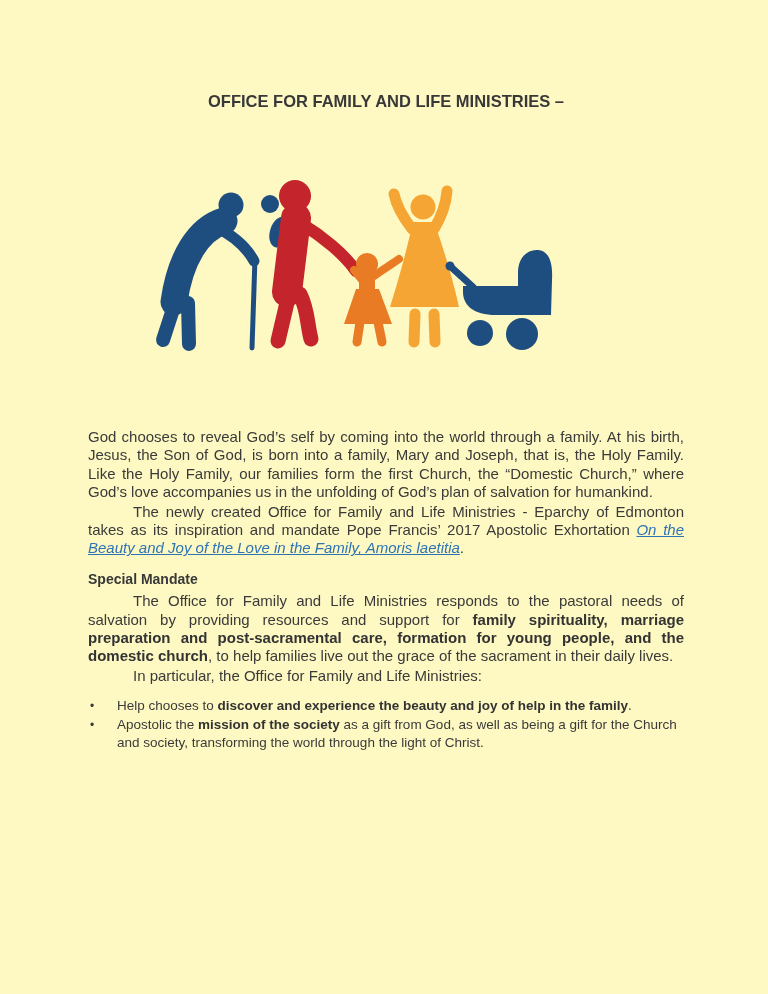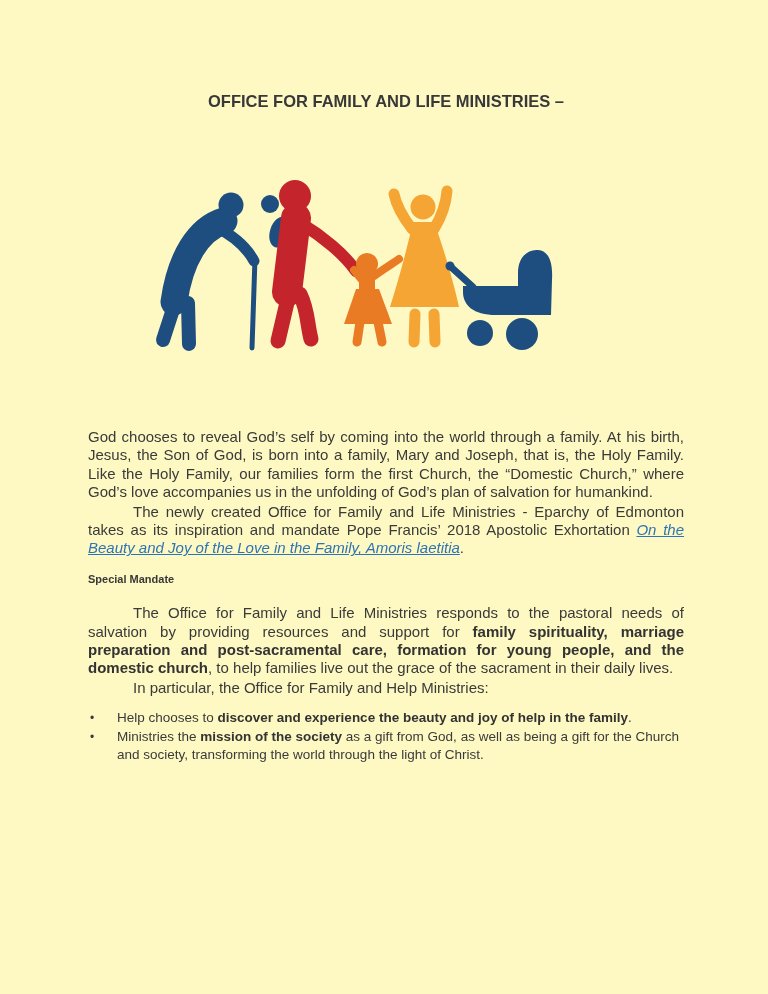--- a/index.html
+++ b/index.html
@@ -13,21 +13,21 @@
     line-height:30px;margin:86px 0 0 0;color:#383838;
   }
   .subtitle{
     font-size:13.5px;font-weight:bold;text-align:center;
     line-height:18px;margin-top:3px;color:#383838;
   }
   figure.illustration{margin:58px 0 0 62px;padding:0;width:430px;height:180px;}
   p{font-size:15px;line-height:18.4px;margin:1px 0 0 0;text-align:justify;}
   p.first-para{margin-top:74px;}
   .indent{text-indent:45px;}
-  h2.sm-heading{font-size:11px;font-weight:bold;line-height:18.4px;margin:12px 0 16px 0;color:#383838;}
+  h2.sm-heading{font-size:14px;font-weight:bold;line-height:18.4px;margin:12px 0 4px 0;color:#383838;}
   p.intro-line{text-align:left;}
   ul.bullets{list-style:none;margin:12px 0 0 0;padding:0;}
   ul.bullets li{
     position:relative;padding-left:29px;font-size:13.5px;
     line-height:18.4px;text-align:left;
   }
   ul.bullets .marker{position:absolute;left:2px;top:0;font-size:12px;}
   a.doclink{color:#2e74b5;font-style:italic;text-decoration:underline;cursor:pointer;}
   strong{color:#333333;}
 </style>
@@ -91,34 +91,34 @@
           <circle cx="330" cy="159" r="13" fill="#1e4e7f"></circle>
           <circle cx="372" cy="160" r="16" fill="#1e4e7f"></circle>
         </g>
       </svg>
     </figure>
 
     <p class="first-para">God chooses to reveal God’s self by coming into the world through a family. At his birth, Jesus, the Son of God, is born into a family, Mary and Joseph, that is, the Holy Family. Like the Holy Family, our families form the first Church, the “Domestic Church,” where God’s love accompanies us in the unfolding of God’s plan of salvation for humankind.</p>
 
 
     <p class="indent">
-      <span>The newly created Office for Family and Life Ministries - Eparchy of Edmonton takes as its inspiration and mandate Pope Francis’ 2018 Apostolic Exhortation </span><a class="doclink">On the Beauty and Joy of the Love in the Family, Amoris laetitia</a><span>.</span>
+      <span>The newly created Office for Family and Life Ministries - Eparchy of Edmonton takes as its inspiration and mandate Pope Francis’ 2017 Apostolic Exhortation </span><a class="doclink">On the Beauty and Joy of the Love in the Family, Amoris laetitia</a><span>.</span>
     </p>
 
     <h2 class="sm-heading">Special Mandate</h2>
 
     <p class="indent">
       <span>The Office for Family and Life Ministries responds to the pastoral needs of salvation by providing resources and support for </span><strong>family spirituality, marriage preparation and post-sacramental care, formation for young people, and the domestic church</strong><span>, to help families live out the grace of the sacrament in their daily lives.</span>
     </p>
 
-    <p class="indent intro-line">In particular, the Office for Family and Help Ministries:</p>
+    <p class="indent intro-line">In particular, the Office for Family and Life Ministries:</p>
 
     <ul class="bullets">
       <li>
         <span class="marker">•</span><span>Help chooses to </span><strong>discover and experience the beauty and joy of help in the family</strong><span>.</span>
       </li>
       <li>
-        <span class="marker">•</span><span>Ministries the </span><strong>mission of the society</strong><span> as a gift from God, as well as being a gift for the Church and society, transforming the world through the light of Christ.</span>
+        <span class="marker">•</span><span>Apostolic the </span><strong>mission of the society</strong><span> as a gift from God, as well as being a gift for the Church and society, transforming the world through the light of Christ.</span>
       </li>
     </ul>
 
   </div>
 </div>
 
 </body></html>

